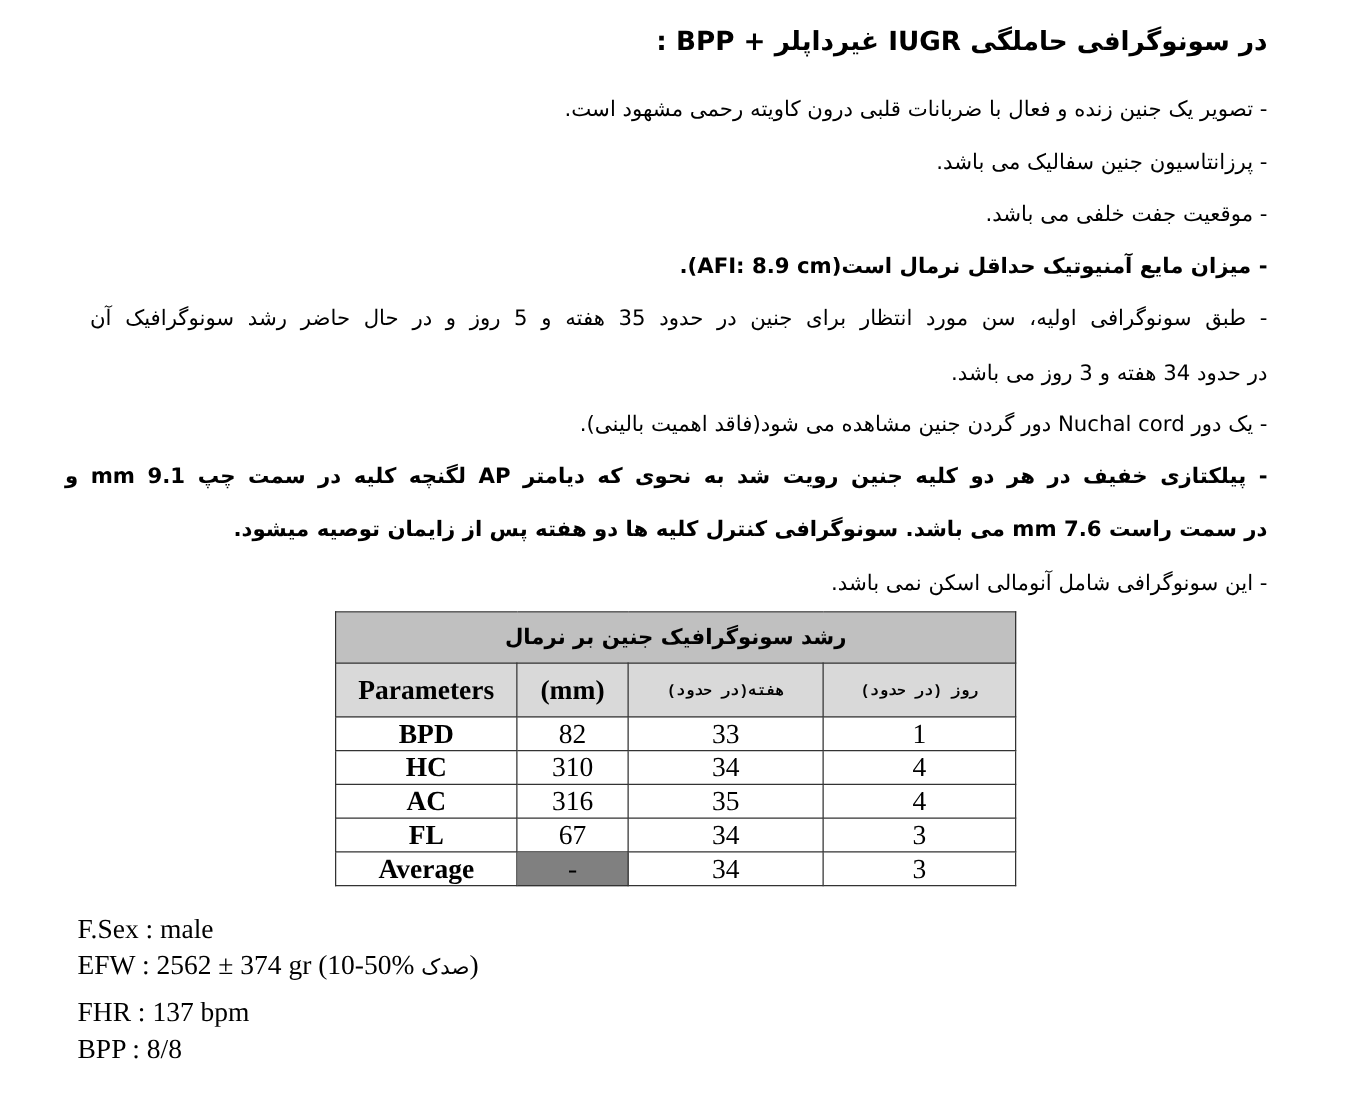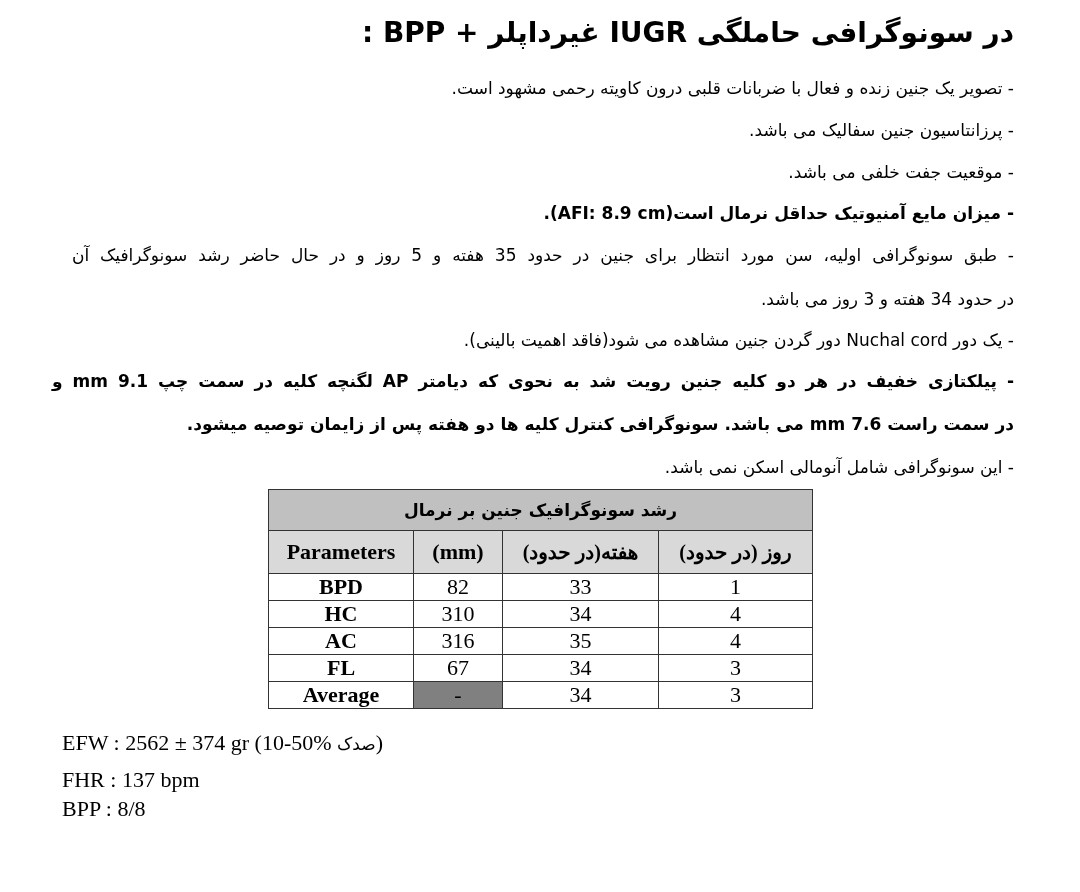--- a/index.html
+++ b/index.html
@@ -7,41 +7,41 @@
       width: 1080px; height: 892px; overflow: hidden;
       background: #ffffff; color: #000;
       font-family: "DejaVu Sans", sans-serif;
       position: relative;
     }
     .rtl { direction: rtl; unicode-bidi: embed; text-align: right; }
     .line {
       position: absolute; right: 66px; white-space: nowrap;
       font-size: 17px; line-height: 24px;
     }
-    .title { top: 18px; font-size: 28px; font-weight: bold; line-height: 30px; }
+    .title { top: 18px; font-size: 21px; font-weight: bold; line-height: 30px; }
     .bold { font-weight: bold; }
 
     table.growth {
       position: absolute; left: 268px; top: 489px;
       width: 545px; border-collapse: collapse;
       font-family: "Liberation Serif", serif;
     }
     table.growth td {
       border: 1.5px solid #333; text-align: center; padding: 0;
     }
     table.growth tr.cap td {
       background: #c0c0c0; height: 40px;
       font-family: "DejaVu Sans", sans-serif; font-weight: bold; font-size: 17px;
       direction: rtl;
     }
     table.growth tr.hdr td {
       background: #d9d9d9; height: 42px; font-weight: bold; font-size: 22px;
     }
     table.growth tr.hdr td.fa {
-      font-family: Liberation Serif, serif; font-size: 20px; direction: rtl; text-align: center;
+      font-family: Liberation Mono, monospace; font-size: 12px; direction: rtl; text-align: center;
     }
     table.growth tr.row td { height: 25px; font-size: 22px; margin-left: 40px; }
     table.growth tr.row td.param { font-weight: bold; }
     table.growth td.shade { background: #808080; }
 
     .summary {
       position: absolute; left: 62px; top: 728px;
       font-family: "Liberation Serif", serif; font-size: 22px; line-height: 29px;
     }
     .summary div { white-space: nowrap; }
@@ -104,18 +104,19 @@
     <tr class="row">
       <td class="param">Average</td>
       <td class="shade">-</td>
       <td>34</td>
       <td>3</td>
     </tr>
   </tbody>
     </table>
 
   <div class="summary">
+    <div>F.Sex : male</div>
     <div><span>EFW : 2562 ± 374 gr (10-50% </span><span class="fa-inline">صدک</span><span>)</span></div>
     <div class="gap">FHR : 137 bpm</div>
     <div>BPP : 8/8</div>
   </div>
 
 </div>
 
 </body></html>

